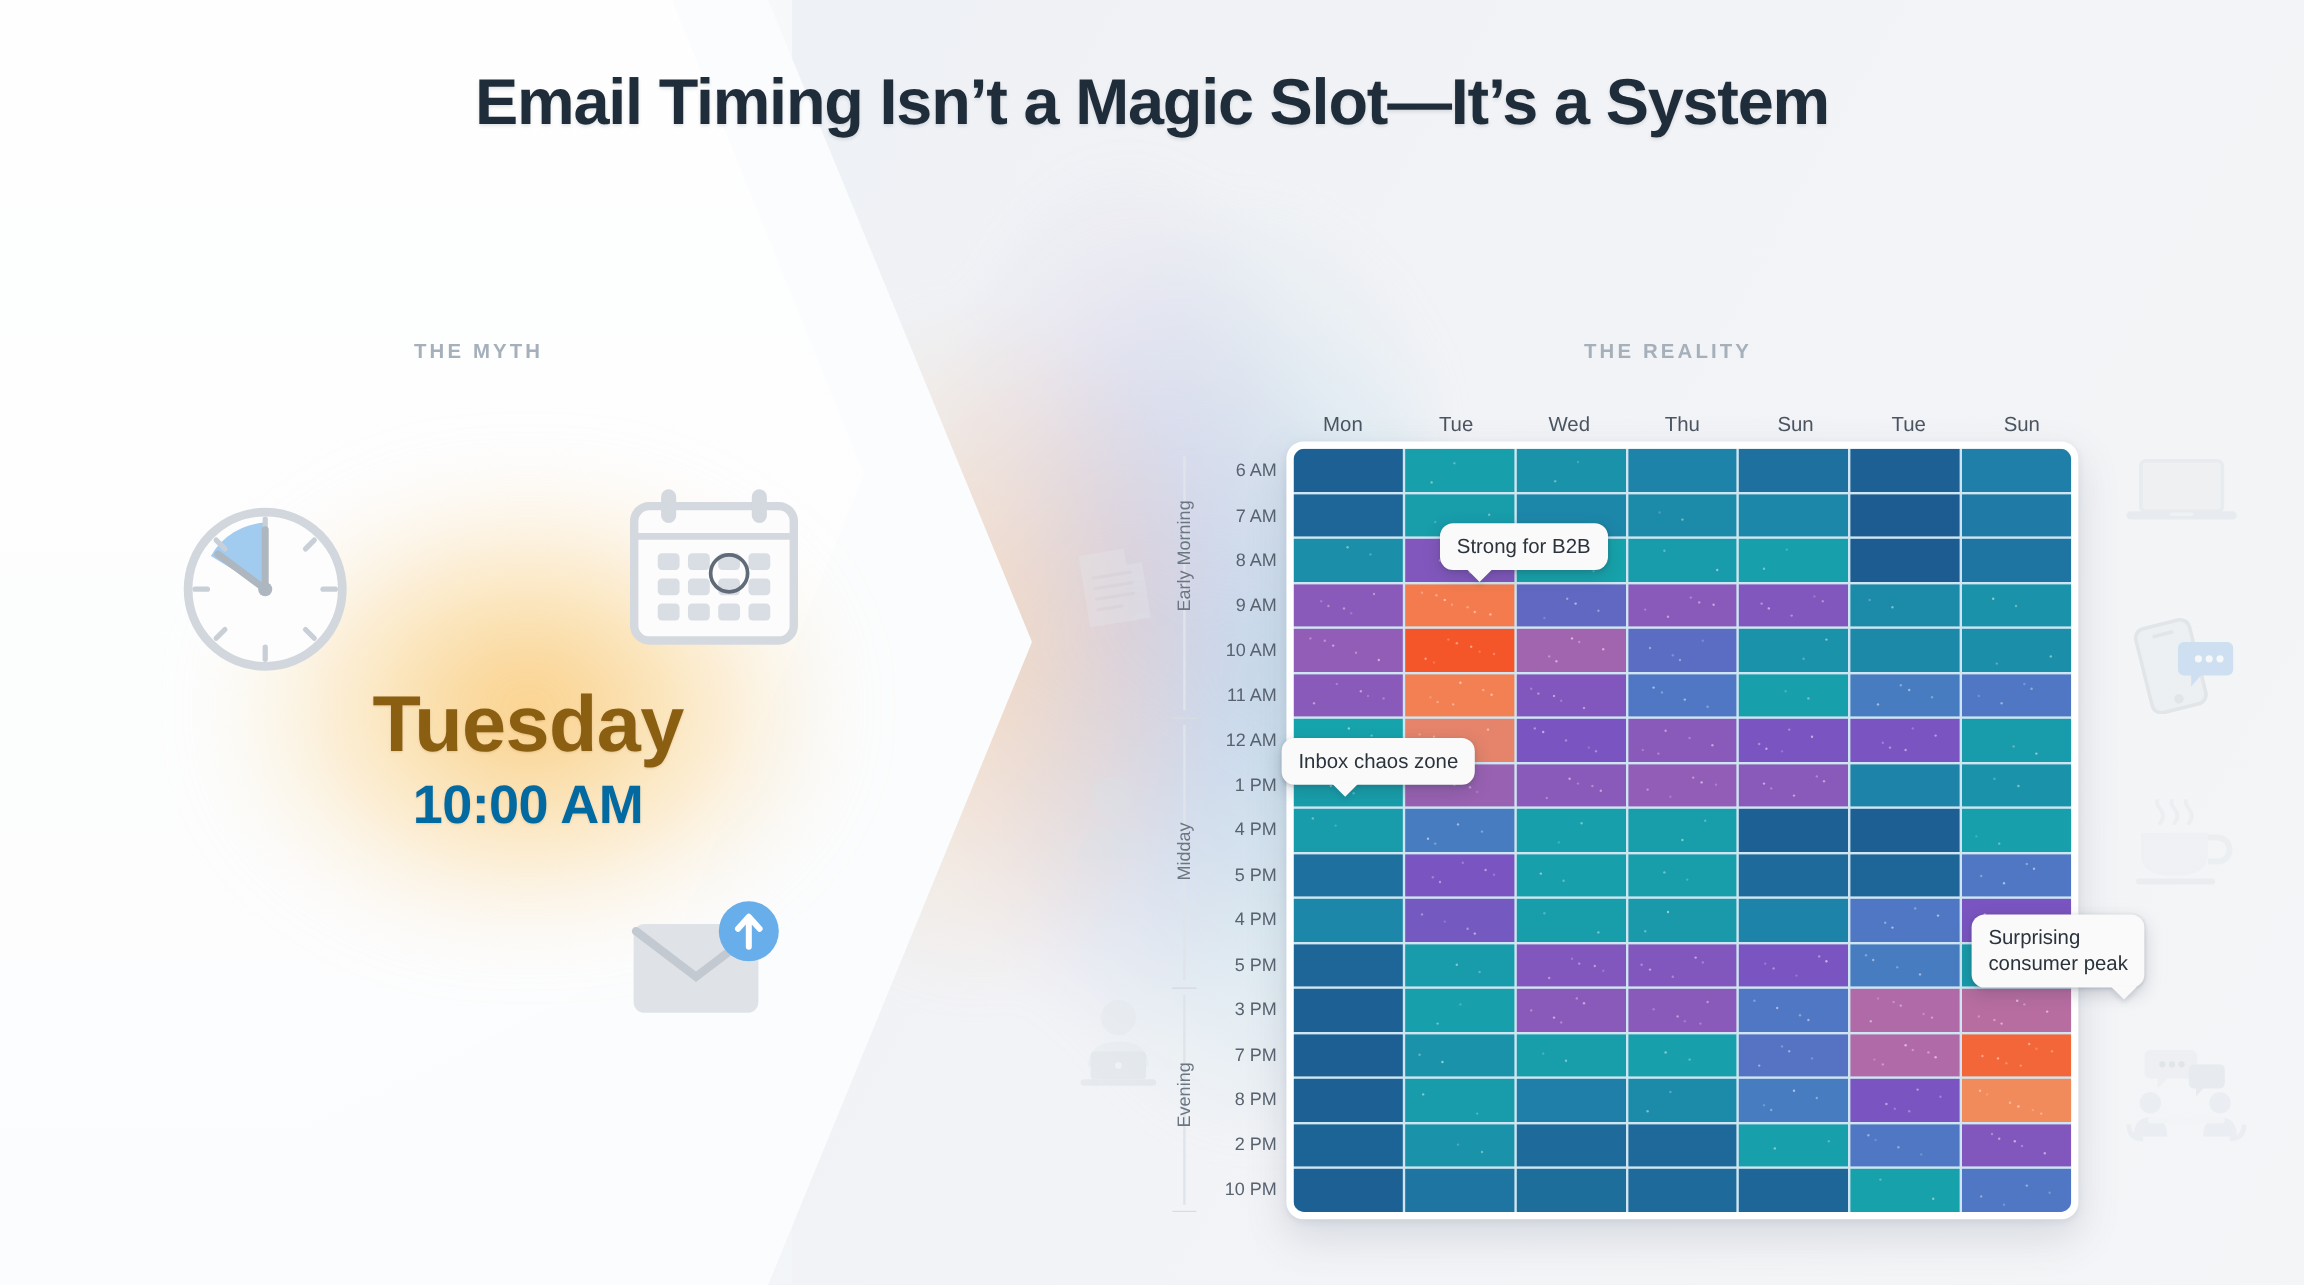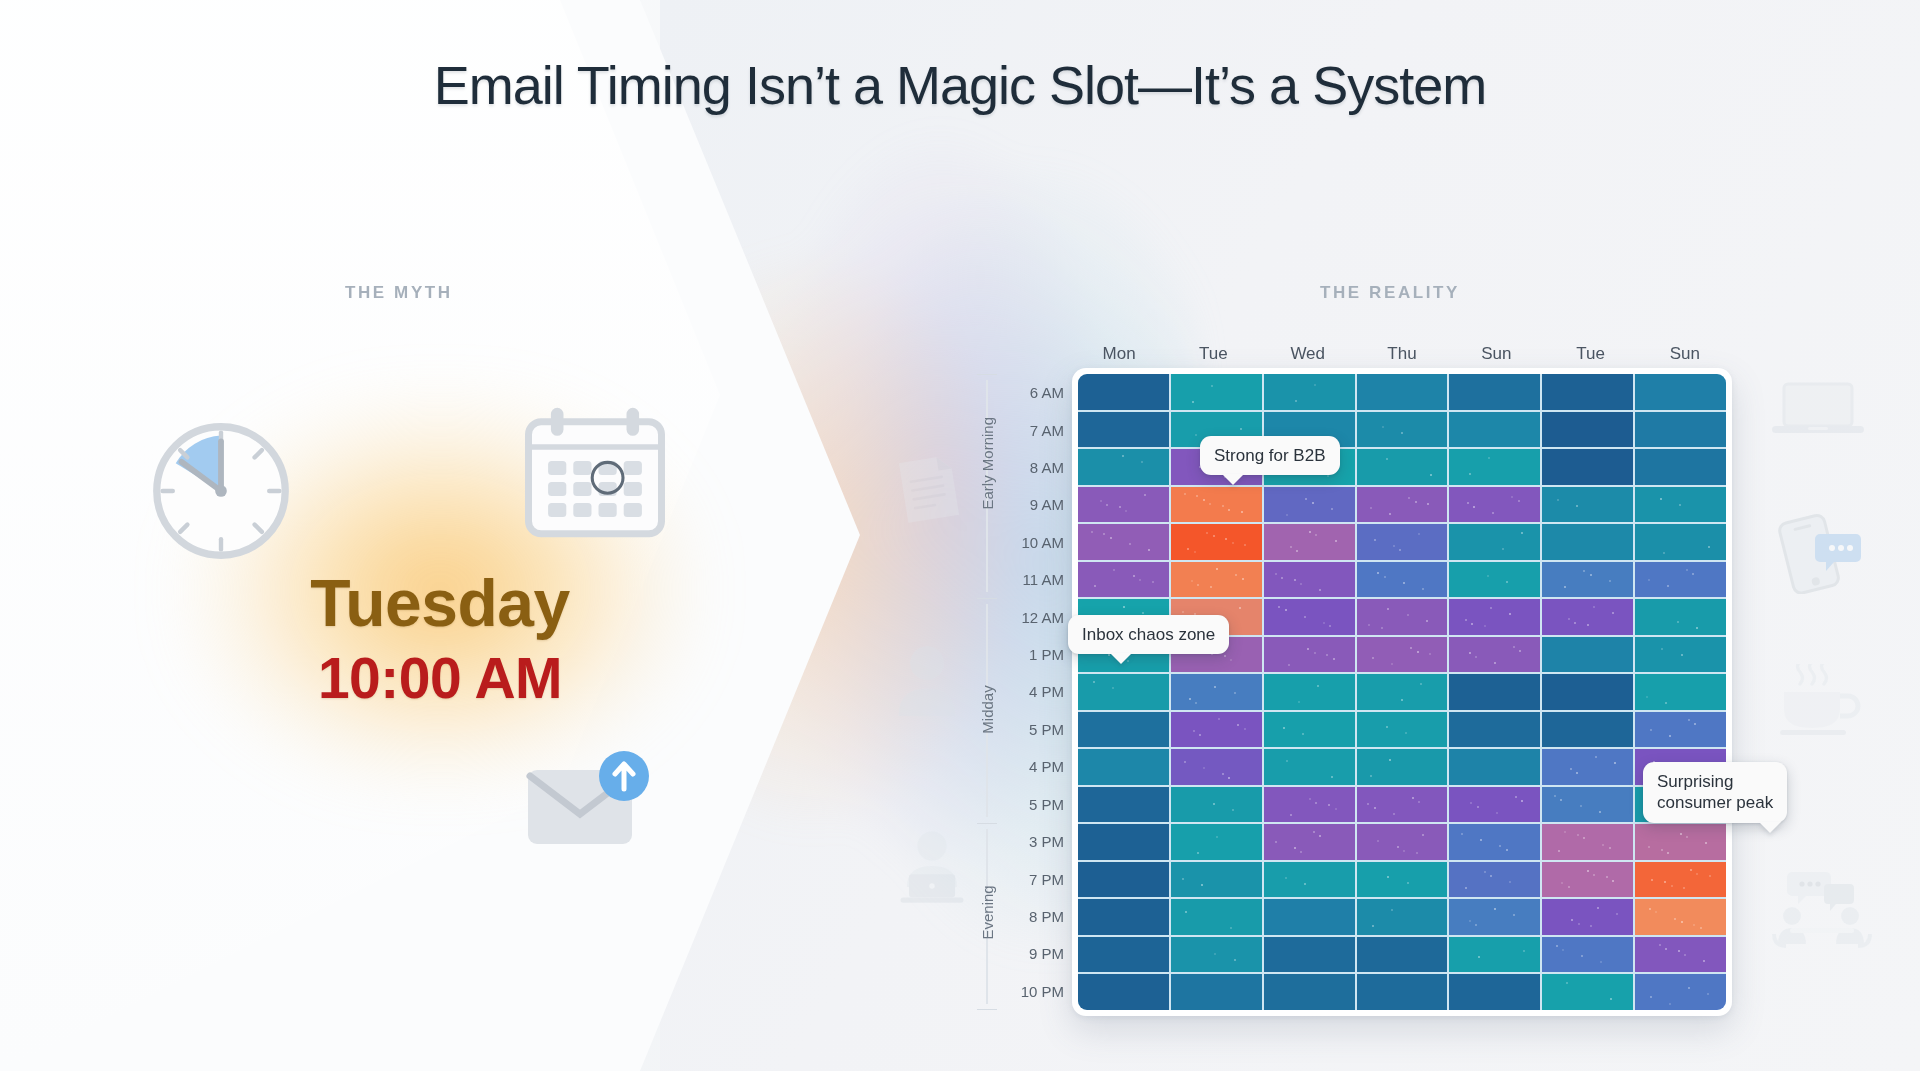--- a/index.html
+++ b/index.html
@@ -43,21 +43,21 @@
     position:absolute; left:0; top:0; width:720px; height:1071px;
     background: linear-gradient(180deg,#ffffff 0%,#fbfcfd 100%);
     clip-path: polygon(0 0, 560px 0, 720px 395px, 560px 790px, 0 1071px);
     opacity:.85;
   }
 
   
   .header { position:absolute; left:0; top:0; width:1920px; text-align:center; }
   .title {
     margin-top:54px;
-    font-size:54px; font-weight:normal; letter-spacing:-1px;
+    font-size:54px; font-weight:bold; letter-spacing:-1px;
     color:#1f2d3a;
     text-shadow: 0 2px 3px rgba(30,45,60,.13);
   }
   .subtitle {
     margin-top:18px;
     font-size:31px; font-weight:normal; color:#5d6b79;
     text-shadow: 0 1px 2px rgba(40,55,70,.10);
   }
 
   
@@ -74,21 +74,21 @@
     background: radial-gradient(ellipse at 50% 50%,
                  rgba(248,176,54,.60) 0%,
                  rgba(250,196,100,.42) 32%,
                  rgba(252,219,160,.22) 55%,
                  rgba(255,240,210,0) 75%);
     filter: blur(26px);
   }
   .myth-text { position:absolute; left:175px; top:565px; width:530px; text-align:center; }
   .myth-day  { font-size:66px; font-weight:bold; color:#8a5f12; letter-spacing:-.5px;
                text-shadow:0 1px 2px rgba(120,80,10,.18); }
-  .myth-time { font-size:57px; font-weight:bold; color:#b91c1c; letter-spacing:-.5px; margin-top:4px;
+  .myth-time { font-size:45px; font-weight:bold; color:#0369a1; letter-spacing:-.5px; margin-top:4px;
                text-shadow:0 1px 2px rgba(120,80,10,.18); }
 
   .icon-abs { position:absolute; }
   #icon-clock    { left:148px; top:418px; }
   #icon-calendar { left:520px; top:405px; }
   #icon-envelope { left:520px; top:748px; }
 
   
   #heat-card {
     position:absolute; left:1072px; top:368px;
@@ -358,21 +358,21 @@
       <span>11 AM</span>
       <span>12 AM</span>
       <span>1 PM</span>
       <span>4 PM</span>
       <span>5 PM</span>
       <span>4 PM</span>
       <span>5 PM</span>
       <span>3 PM</span>
       <span>7 PM</span>
       <span>8 PM</span>
-      <span>9 PM</span>
+      <span>2 PM</span>
       <span>10 PM</span>
     </div>
   <div id="day-headers">
       <span>Mon</span>
       <span>Tue</span>
       <span>Wed</span>
       <span>Thu</span>
       <span>Sun</span>
       <span>Tue</span>
       <span>Sun</span>

